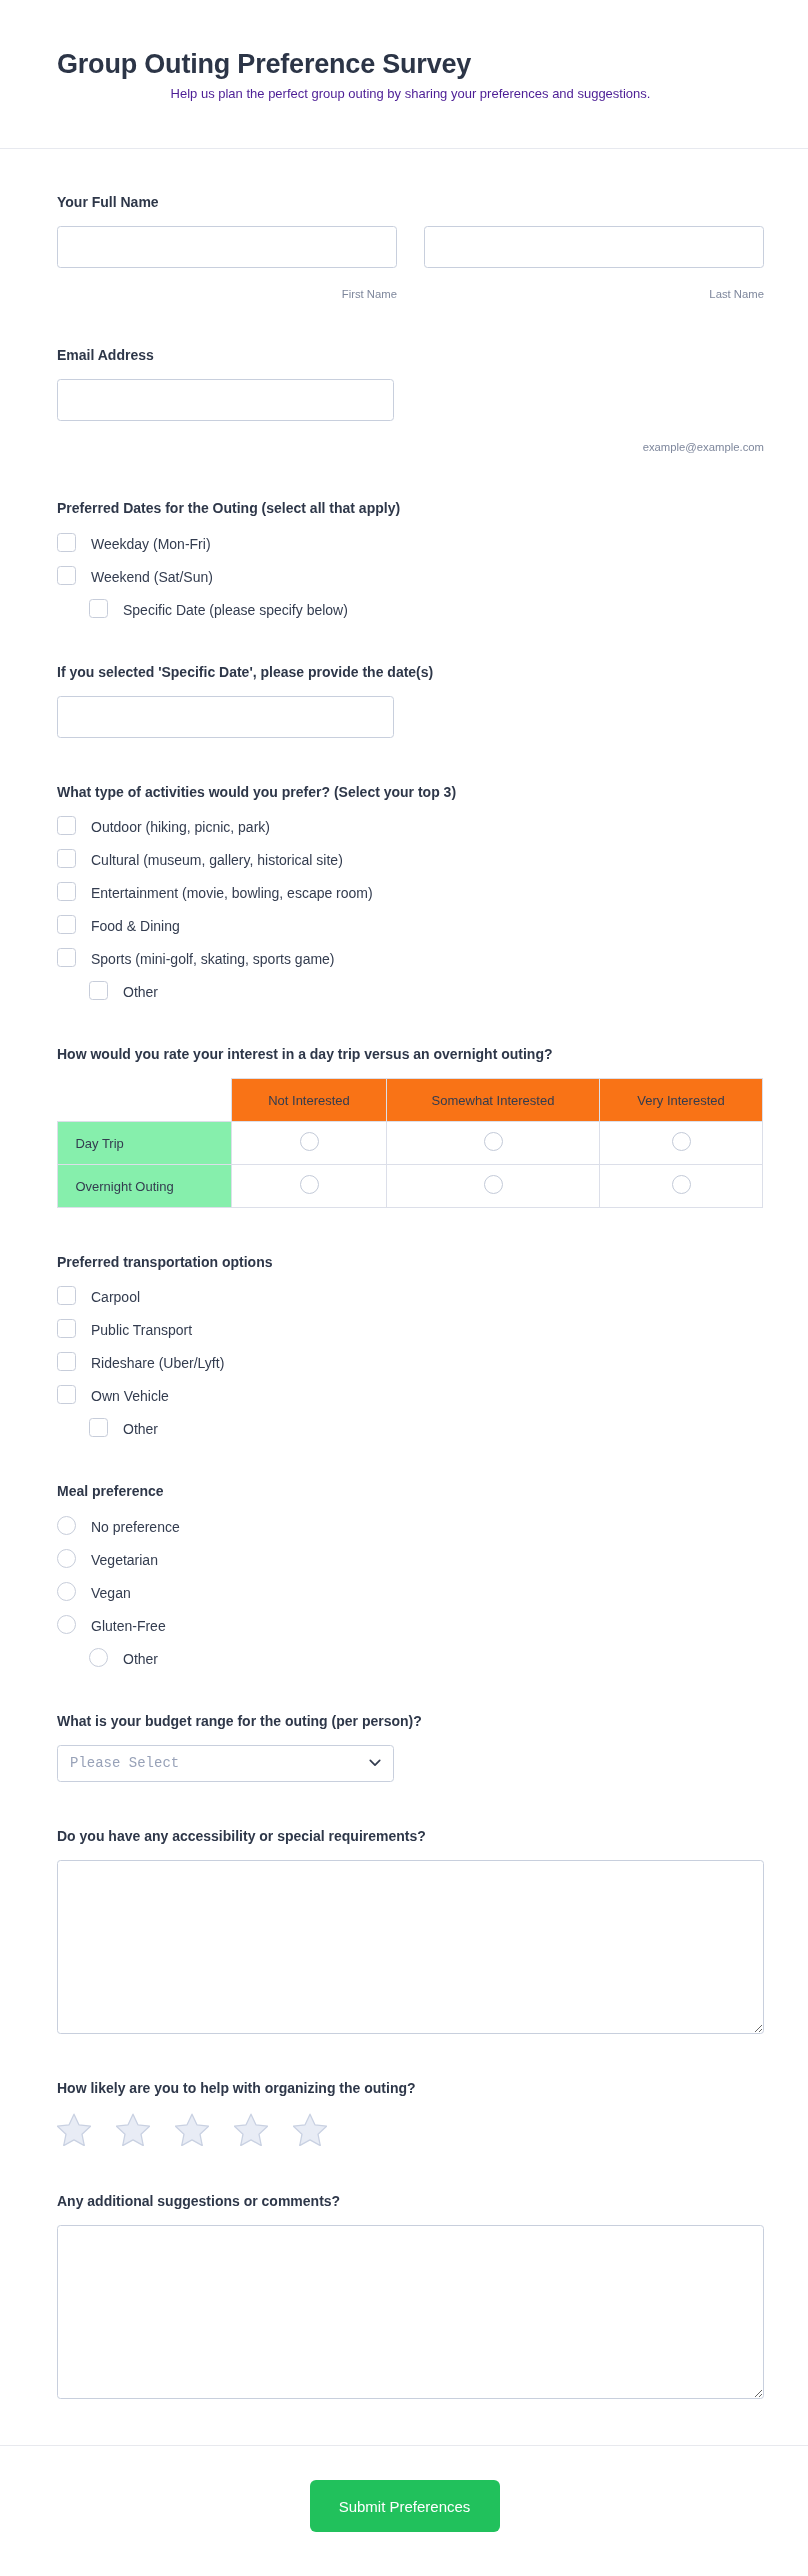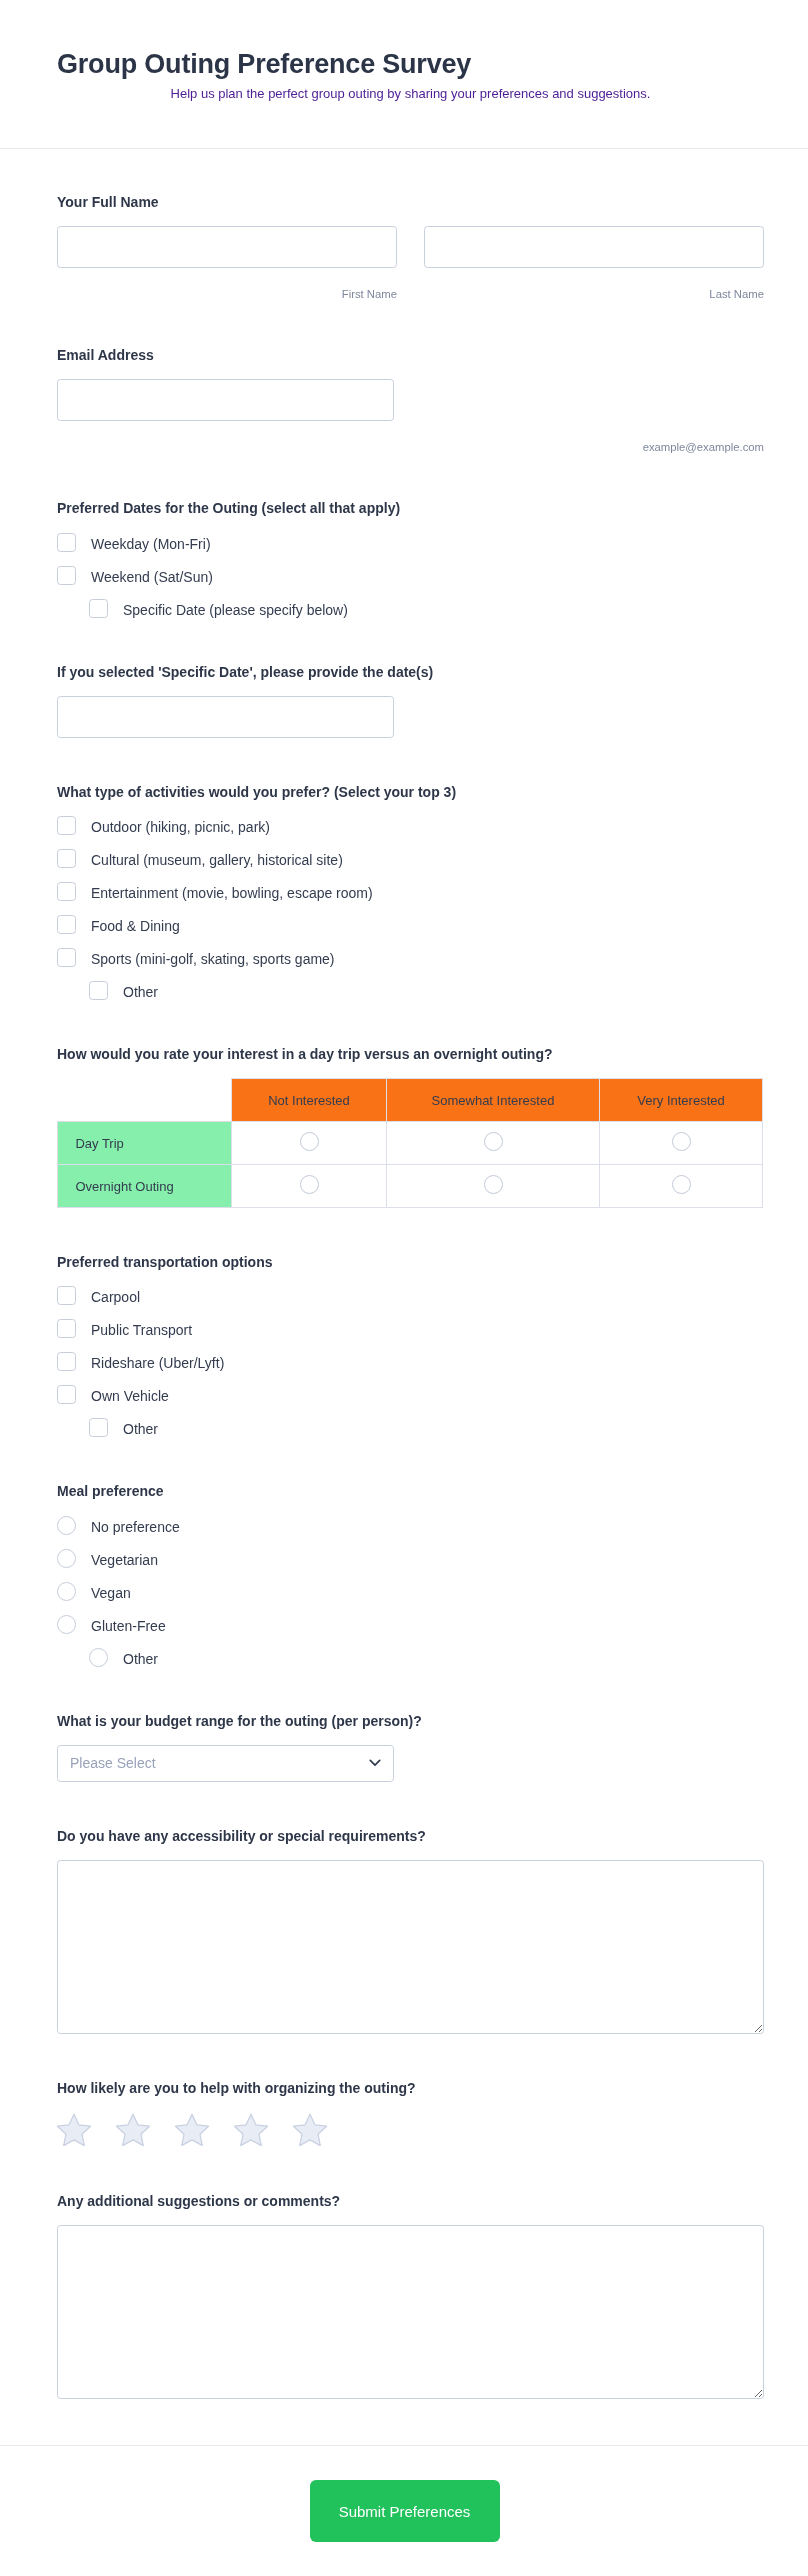--- a/index.html
+++ b/index.html
@@ -16,21 +16,21 @@
   .form-title { font-size:27px; font-weight:700; color:#2c3547; letter-spacing:-0.2px; }
   .form-subtitle { margin-top:6px; font-size:13px; color:#4c1d95;text-align:center; }
 
   
   .form-body { padding:45px 45px 0 57px; }
   .section { margin-bottom:46px; }
   .q-label { font-size:14px; font-weight:600; color:#2e3749; margin-bottom:15.7px; line-height:16.5px; }
 
   .input, .textarea, .selectbox {
     border:0.9px solid #c8cfdd; border-radius:3.5px; background:#fff;
-    font-family:Liberation Sans, sans-serif; font-size:13px; color:#333c4f;
+    font-family:Liberation Mono, monospace; font-size:13px; color:#333c4f;
   }
   .input { height:42px; width:337px; padding:0 10.4px; display:block; }
 
   .name-row { display:flex; gap:27px; }
   .name-col { flex:1; }
   .name-col .input { width:100%; }
   .sublabel { margin-top:19px; font-size:11.3px; color:#7e879c; line-height:14px;text-align:right; }
 
   .opt-row { display:flex; align-items:flex-end; margin-bottom:14px; }
   .opt-row:last-child { margin-bottom:0;padding-left:32px; }
@@ -70,21 +70,21 @@
 
   .textarea { width:100%; height:174px; resize:both; padding:8.7px 10.4px; display:block; }
 
   
   .stars { display:flex; gap:25px; height:35px; align-items:center; }
   .star { width:34px; height:33px; cursor:pointer; display:inline-block; }
 
   
   .form-footer { border-top:0.9px solid #e7e9ee; padding:34px 0 50px 0; text-align:center; }
   .submit-btn {
-    width:190px; height:62px; background:#21c15c; color:#ffffff; border:none;
+    width:190px; height:52px; background:#21c15c; color:#ffffff; border:none;
     border-radius:6px; font-family:"Liberation Sans", sans-serif; font-size:15px;
     font-weight:500; cursor:pointer;
   }
 </style>
 </head>
 <body>
 
 <div class="page">
 
   <div class="form-header">

